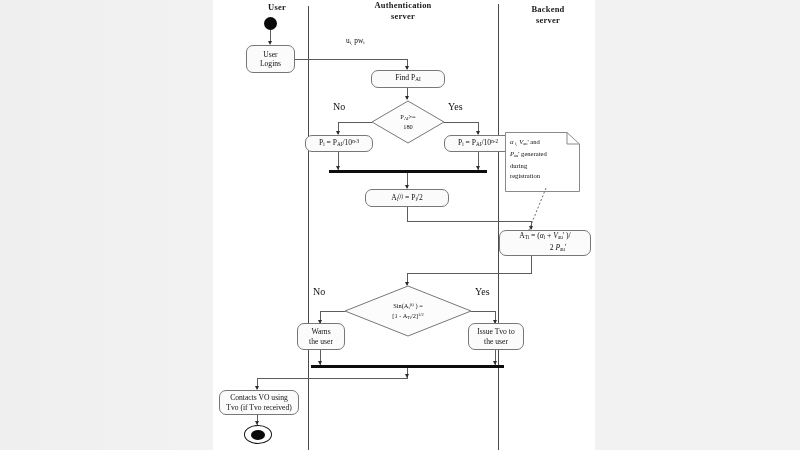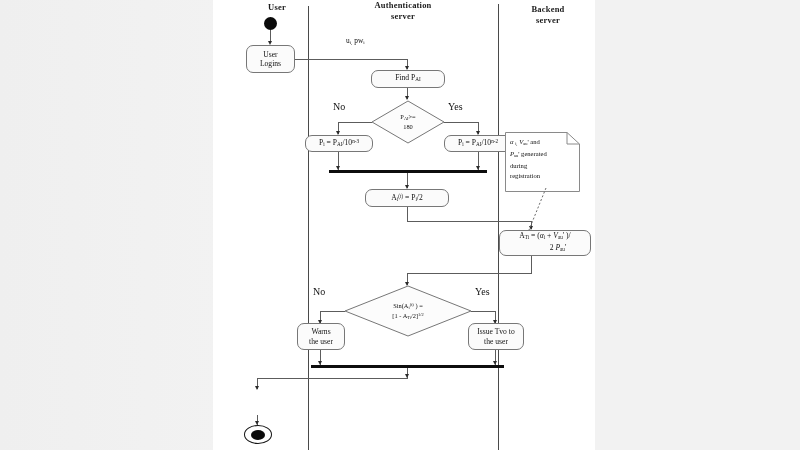--- a/index.html
+++ b/index.html
@@ -276,20 +276,23 @@
     <div class="arrow-d" style="left:279.7px; top:361px;"></div>
 
     <div class="bar" style="left:98px; top:365px; width:193px;"></div>
 
     <div class="conn v" style="left:194px; top:368px; height:11px;"></div>
     <div class="arrow-d" style="left:191.7px; top:374px;"></div>
     <div class="conn h" style="left:44px; top:378px; width:150px;"></div>
     <div class="conn v" style="left:44px; top:378px; height:11px;"></div>
     <div class="arrow-d" style="left:41.7px; top:386px;"></div>
 
+    <div class="node" style="left:6px; top:390px; width:80px; height:25px;">
+      <span class="lbl">Contacts VO using<br>Tvo (if Tvo received)</span>
+    </div>
 
     <div class="conn v" style="left:44px; top:415px; height:10px;"></div>
     <div class="arrow-d" style="left:41.7px; top:421px;"></div>
 
     <div class="end-node" style="left:31px; top:425px;">
       <i></i>
     </div>
 
   </div>
 </div>

